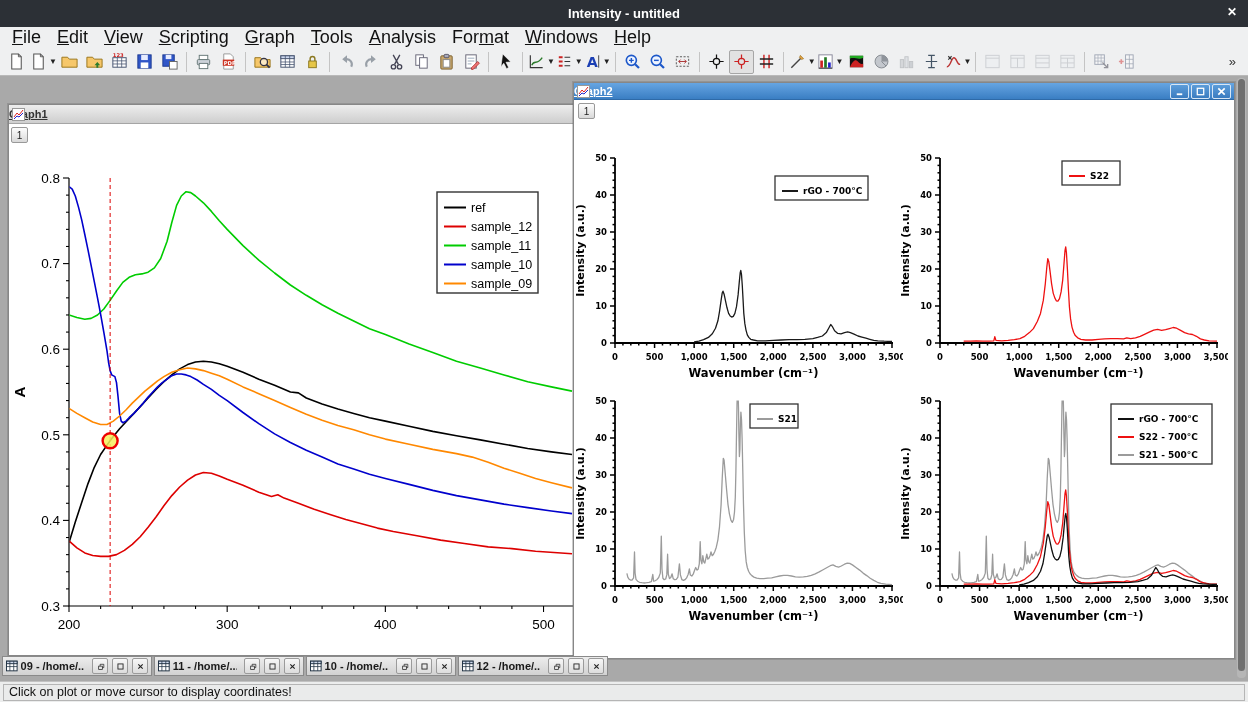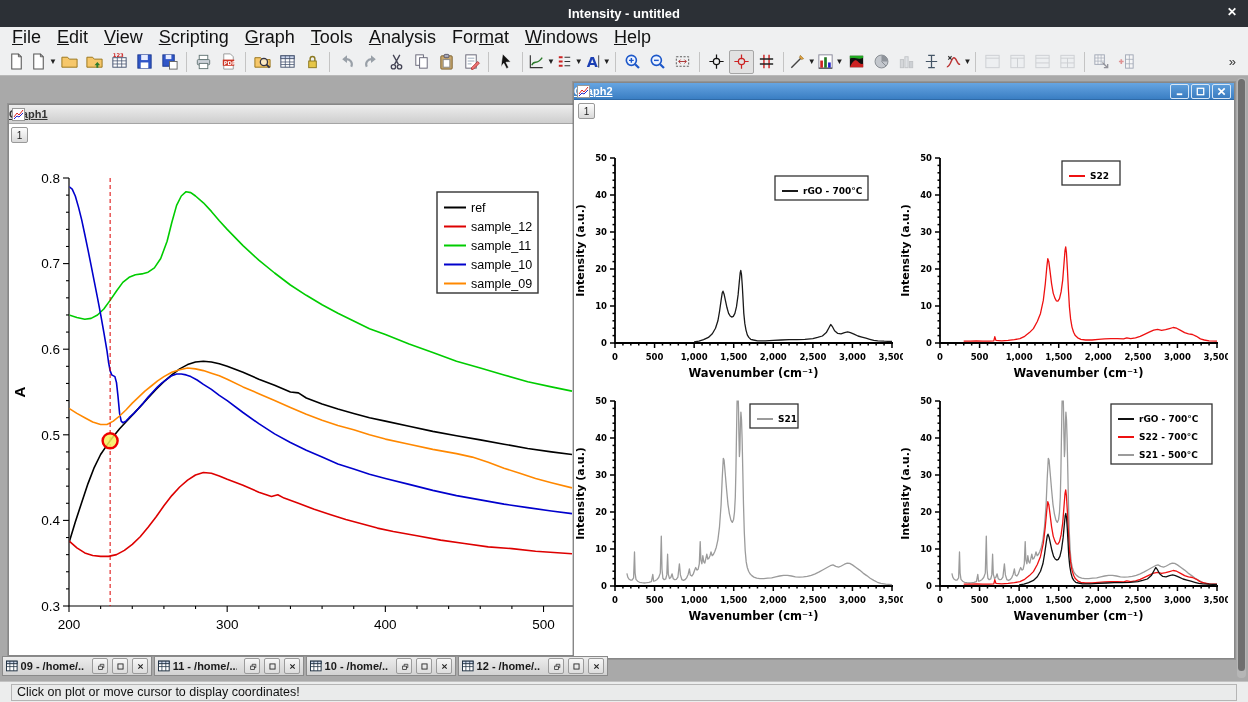--- a/index.html
+++ b/index.html
@@ -32,21 +32,21 @@
   .tbwb{width:17px;height:13px;border:1px solid #d7e6f5;border-radius:2px;background:linear-gradient(#5c9cd9,#3a7cc0);display:flex;align-items:center;justify-content:center;}
   
   .mini-win{position:absolute;height:20px;width:150px;background:linear-gradient(#ededed,#d2d2d2);border:1px solid #8a8a8a;display:flex;align-items:center;gap:3px;padding:0 3px;font-size:11px;font-weight:bold;color:#1a1a1a;box-sizing:border-box;z-index:6;}
   .mini-win .mw-label{white-space:nowrap;overflow:hidden;}
   .mini-btn{width:14px;height:14px;margin-left:1px;background:linear-gradient(#f7f7f7,#dcdcdc);border:1px solid #9b9b9b;border-radius:2px;display:flex;align-items:center;justify-content:center;flex:none;}
   .mw-spacer{flex:1;}
   
   .vscroll{position:absolute;right:2px;top:2px;width:9px;height:600px;background:#b6b6b6;border-radius:4px;z-index:7;}
   .vthumb{position:absolute;left:1px;top:1px;width:7px;height:592px;background:#6f6f6f;border-radius:4px;}
   
-  .statusbar{position:absolute;bottom:0;left:0;width:100%;height:21px;background:#eceded;border-top:1px solid #c2c2c2;display:flex;align-items:center;padding:0 11px;box-sizing:border-box;}
+  .statusbar{position:absolute;bottom:0;left:0;width:100%;height:21px;background:#eceded;border-top:1px solid #c2c2c2;display:flex;align-items:center;padding:0 3px;box-sizing:border-box;}
   .status-field{flex:1;border:1px solid #b5b5b5;background:#eaebeb;height:15px;line-height:15px;font-size:12.5px;color:#111;padding:0 5px;}
   svg text{font-family:"DejaVu Sans","Liberation Sans",sans-serif;}
   .uvfont text{font-family:"Liberation Sans","DejaVu Sans",sans-serif;}
 </style>
 </head>
 <body>
 
 <div id="screen">
 
   <div class="titlebar">

